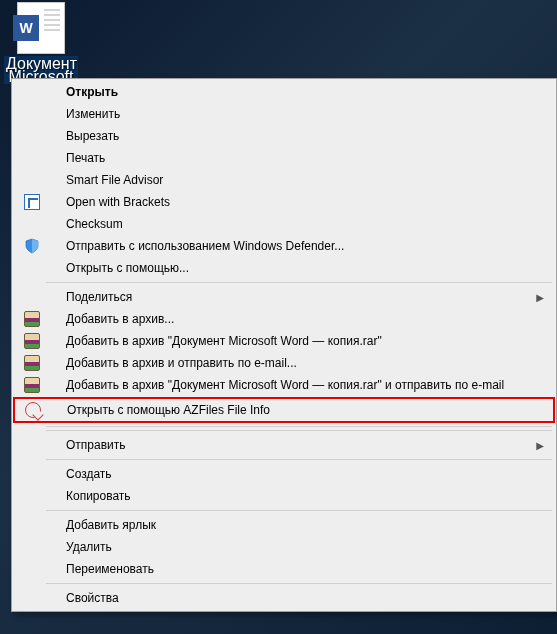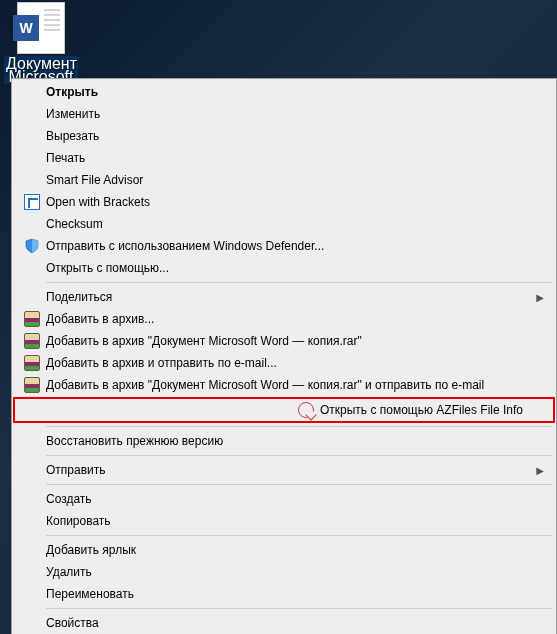--- a/index.html
+++ b/index.html
@@ -76,38 +76,38 @@
     cursor: default;
   }
   .menu-item.bold { font-weight: 700; }
   .menu-item .icon-slot {
     width: 28px;
     display: flex;
     align-items: center;
     justify-content: center;
     flex-shrink: 0;
   }
-  .menu-item .text { white-space: nowrap; }
+  .menu-item .text { white-space: nowrap; margin-left: 20px; }
   .menu-item .arrow {
     position: absolute;
     right: 10px; top: 50%;
     transform: translateY(-50%);
     font-size: 10px;
     color: #555;
   }
   .separator {
     height: 1px;
     background: #d0d0d0;
     margin: 3px 2px 3px 32px;
   }
   .highlight-box {
     border: 2px solid #e60000;
     margin: 1px -1px;
   }
-  .highlight-box .menu-item { height: 22px; justify-content: flex-end; }
+  .highlight-box .menu-item { height: 22px; }
 
   
   .ico { width: 16px; height: 16px; display: inline-block; }
   .ico-brackets {
     background: #fff; border: 1px solid #2a6fb5;
     position: relative;
   }
   .ico-brackets::before {
     content:""; position:absolute; left:3px; top:3px; width:8px; height:8px;
     border: 2px solid #2a6fb5; border-right:none; border-bottom:none;
@@ -248,24 +248,20 @@
     <div class="menu-item">
       <span class="icon-slot">
           <span class="ico ico-azfiles"></span>
         </span>
       <span class="text">Открыть с помощью AZFiles File Info</span>
     </div>
   </div>
 
   <div class="separator"></div>
 
-  <div class="menu-item">
-    <span class="icon-slot"></span>
-    <span class="text">Восстановить прежнюю версию</span>
-  </div>
 
   <div class="separator"></div>
 
   <div class="menu-item">
     <span class="icon-slot"></span>
     <span class="text">Отправить</span>
     <span class="arrow">▶</span>
   </div>
 
   <div class="separator"></div>

